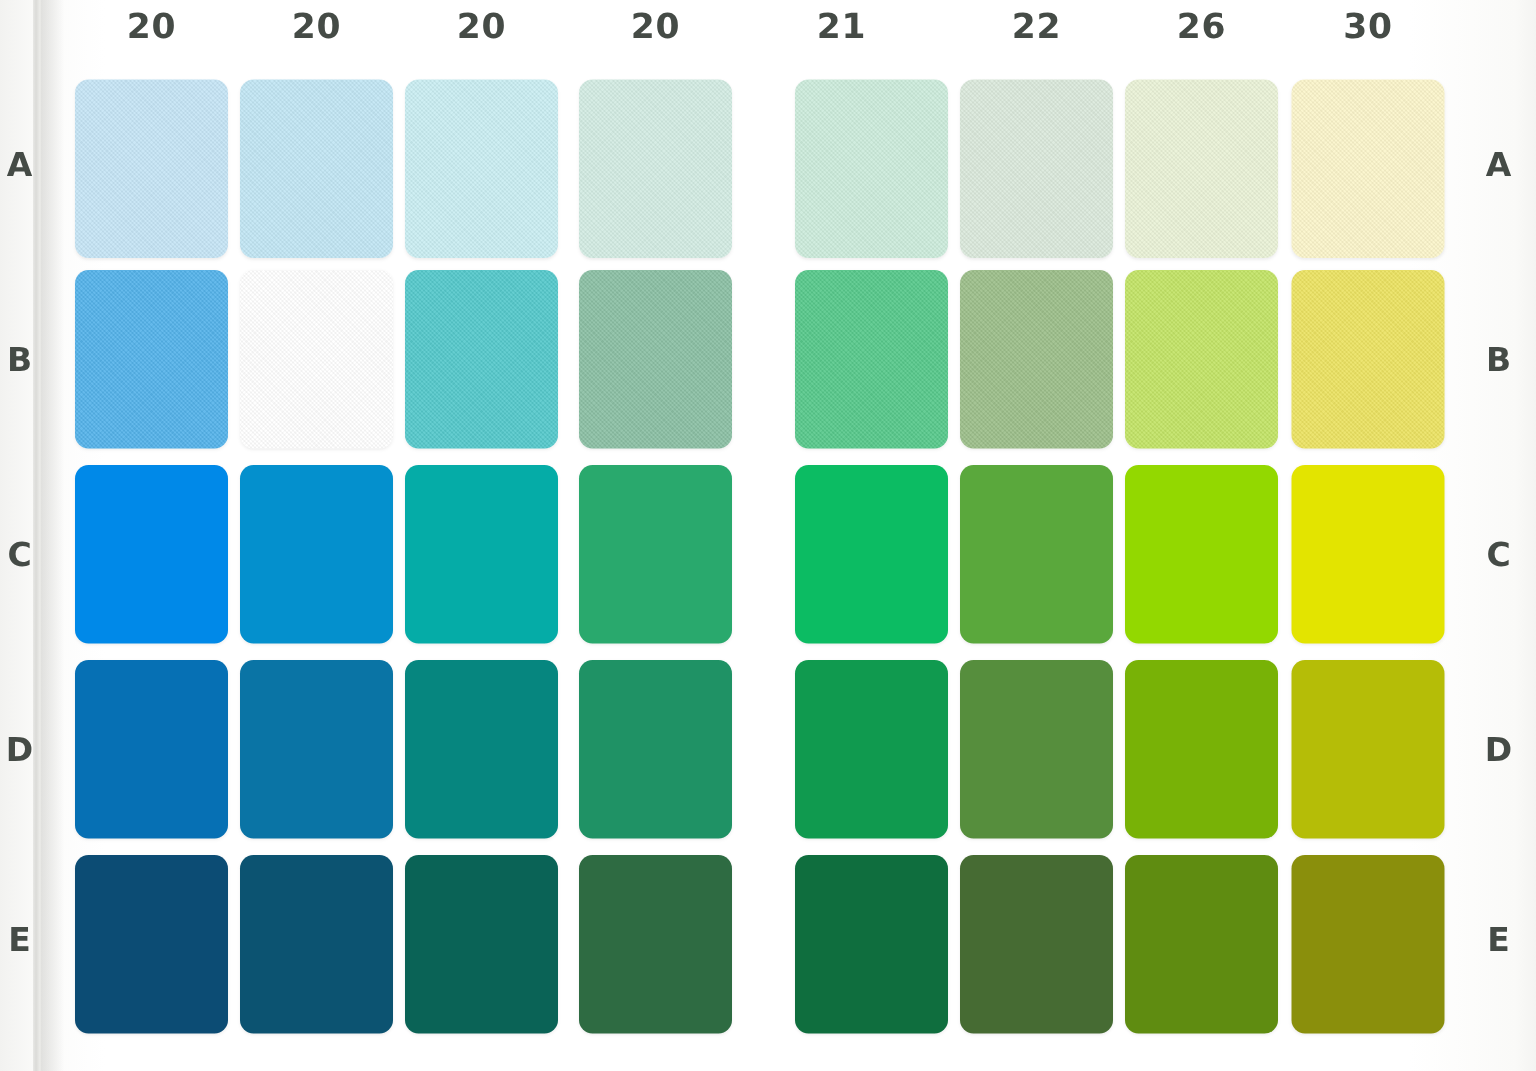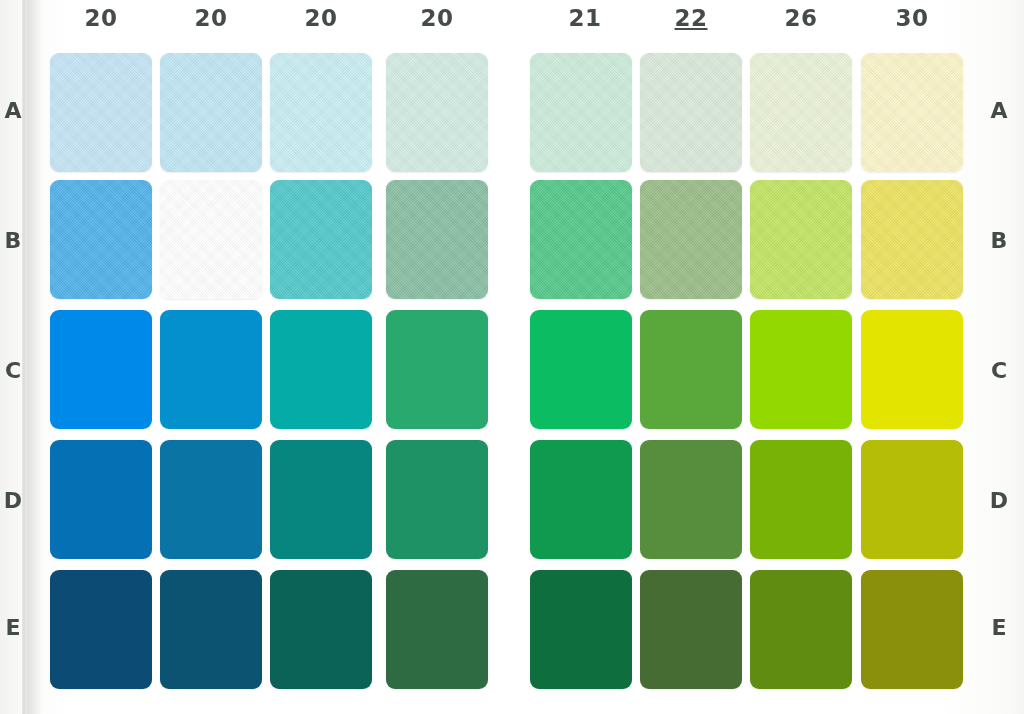--- a/index.html
+++ b/index.html
@@ -101,22 +101,22 @@
 
   <div id="paper-tone"></div>
   <div id="gutter"></div>
   <div id="gutter-shadow"></div>
 
   <div id="headers-layer">
       <div class="col-header" style="left: 50px;">20</div>
       <div class="col-header" style="left: 160px;">20</div>
       <div class="col-header" style="left: 270px;">20</div>
       <div class="col-header" style="left: 386px;">20</div>
-      <div class="col-header" style="left: 534px;">21</div>
-      <div class="col-header" style="left: 640px; text-decoration: underline;">22</div>
+      <div class="col-header" style="left: 510px;">21</div>
+      <div class="col-header" style="left: 640px;">22</div>
       <div class="col-header" style="left: 750px;">26</div>
       <div class="col-header" style="left: 861px;">30</div>
     </div>
   <div id="labels-layer">
       <div class="row-label left" style="top: 98px;">A</div>
       <div class="row-label left" style="top: 228px;">B</div>
       <div class="row-label left" style="top: 358px;">C</div>
       <div class="row-label left" style="top: 488px;">D</div>
       <div class="row-label left" style="top: 615px;">E</div>
       <div class="row-label right" style="top: 98px;">A</div>

